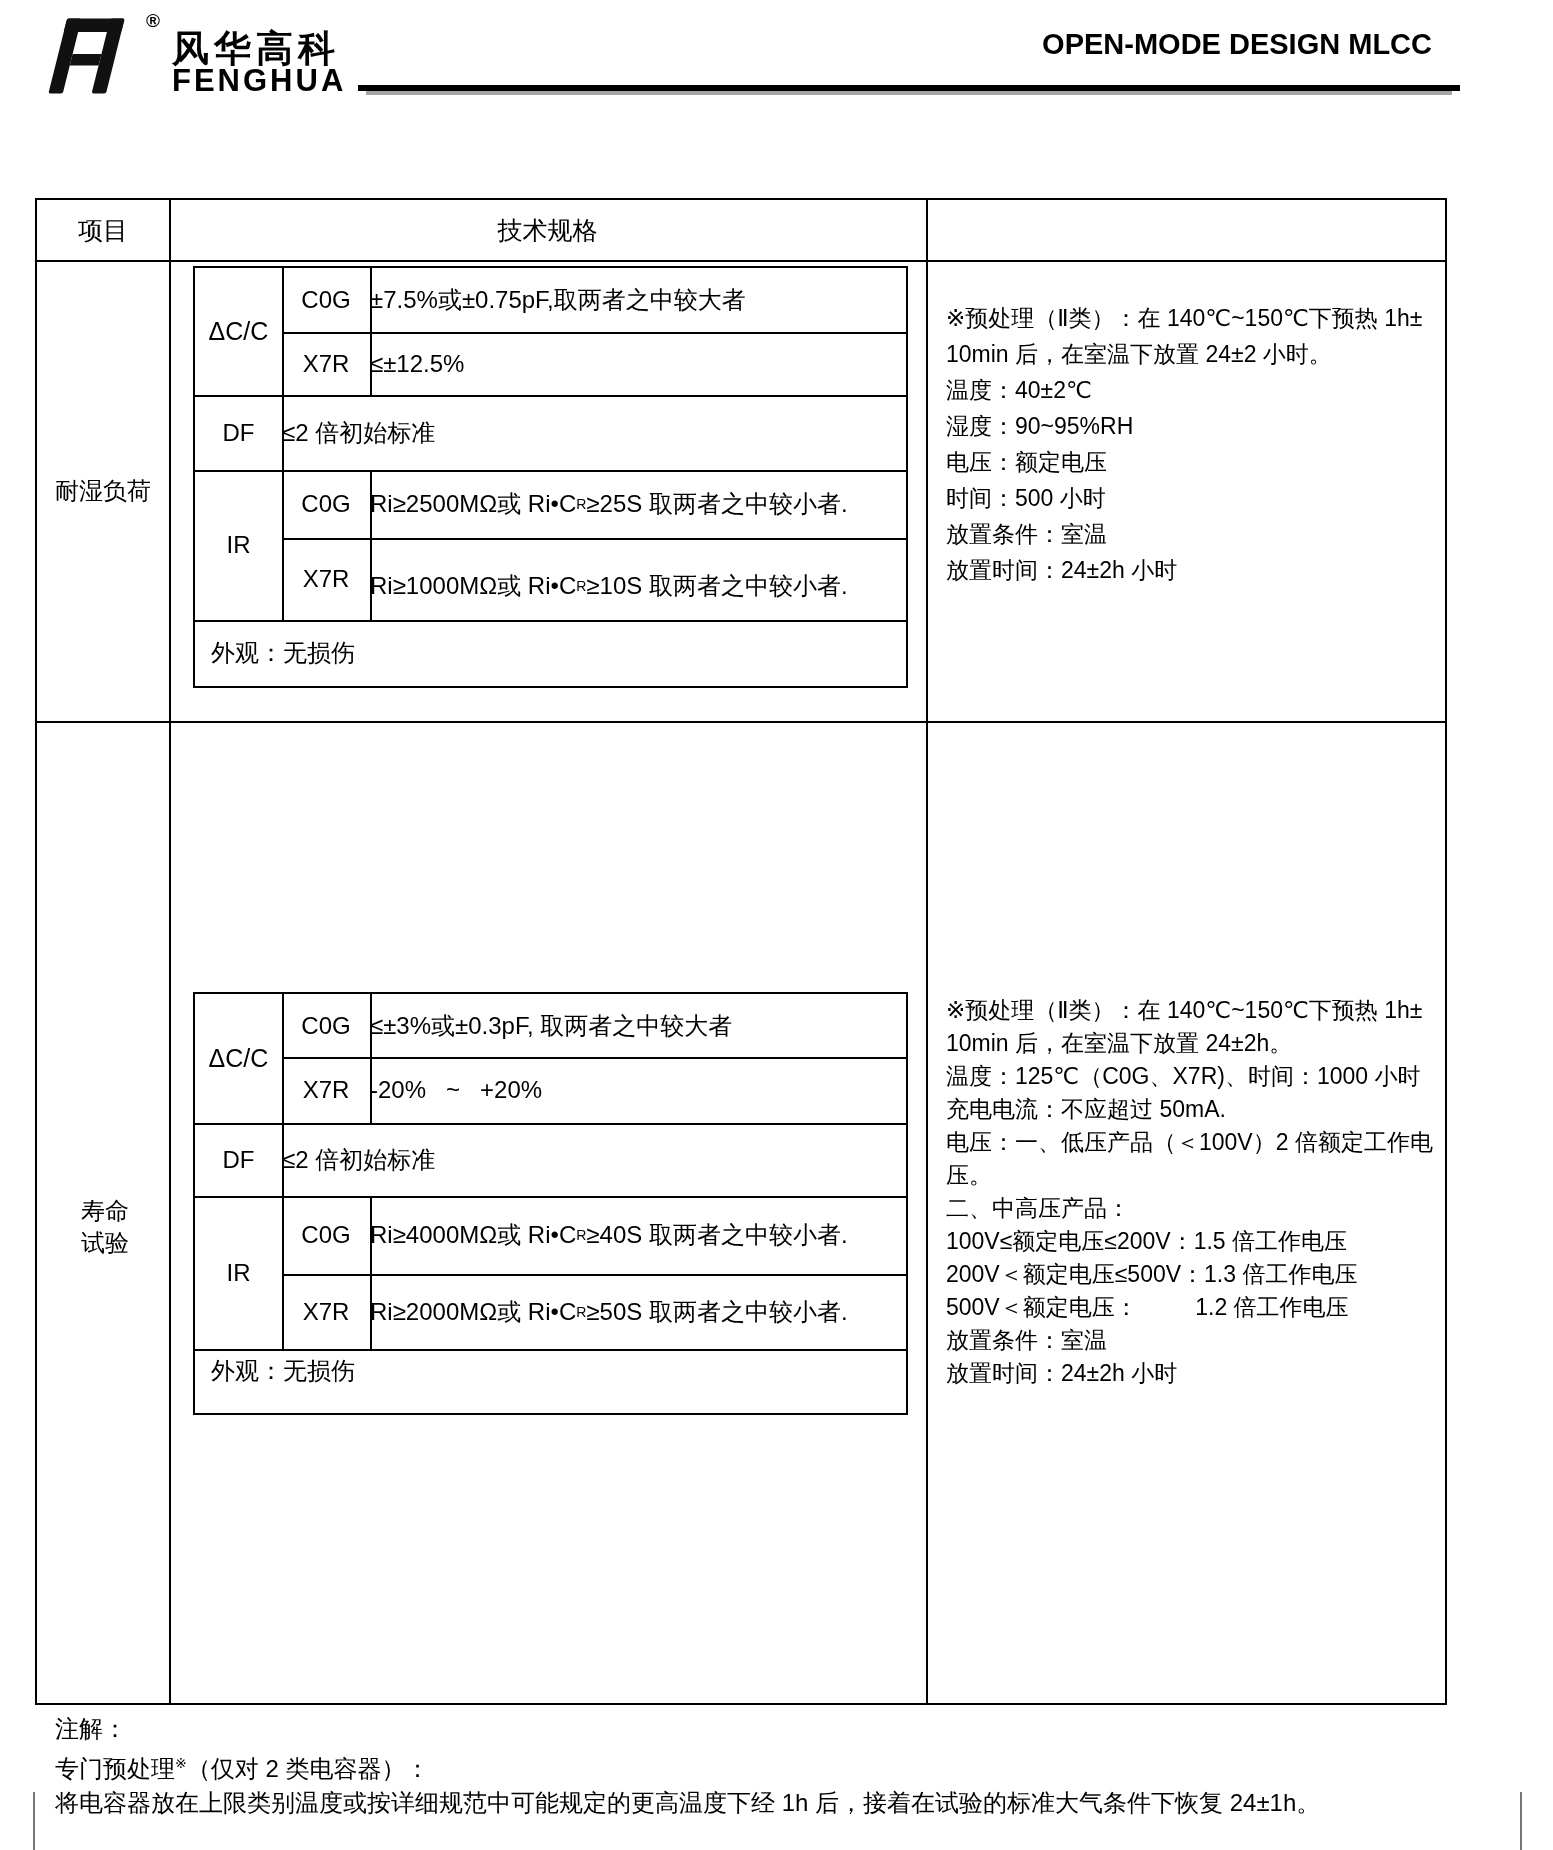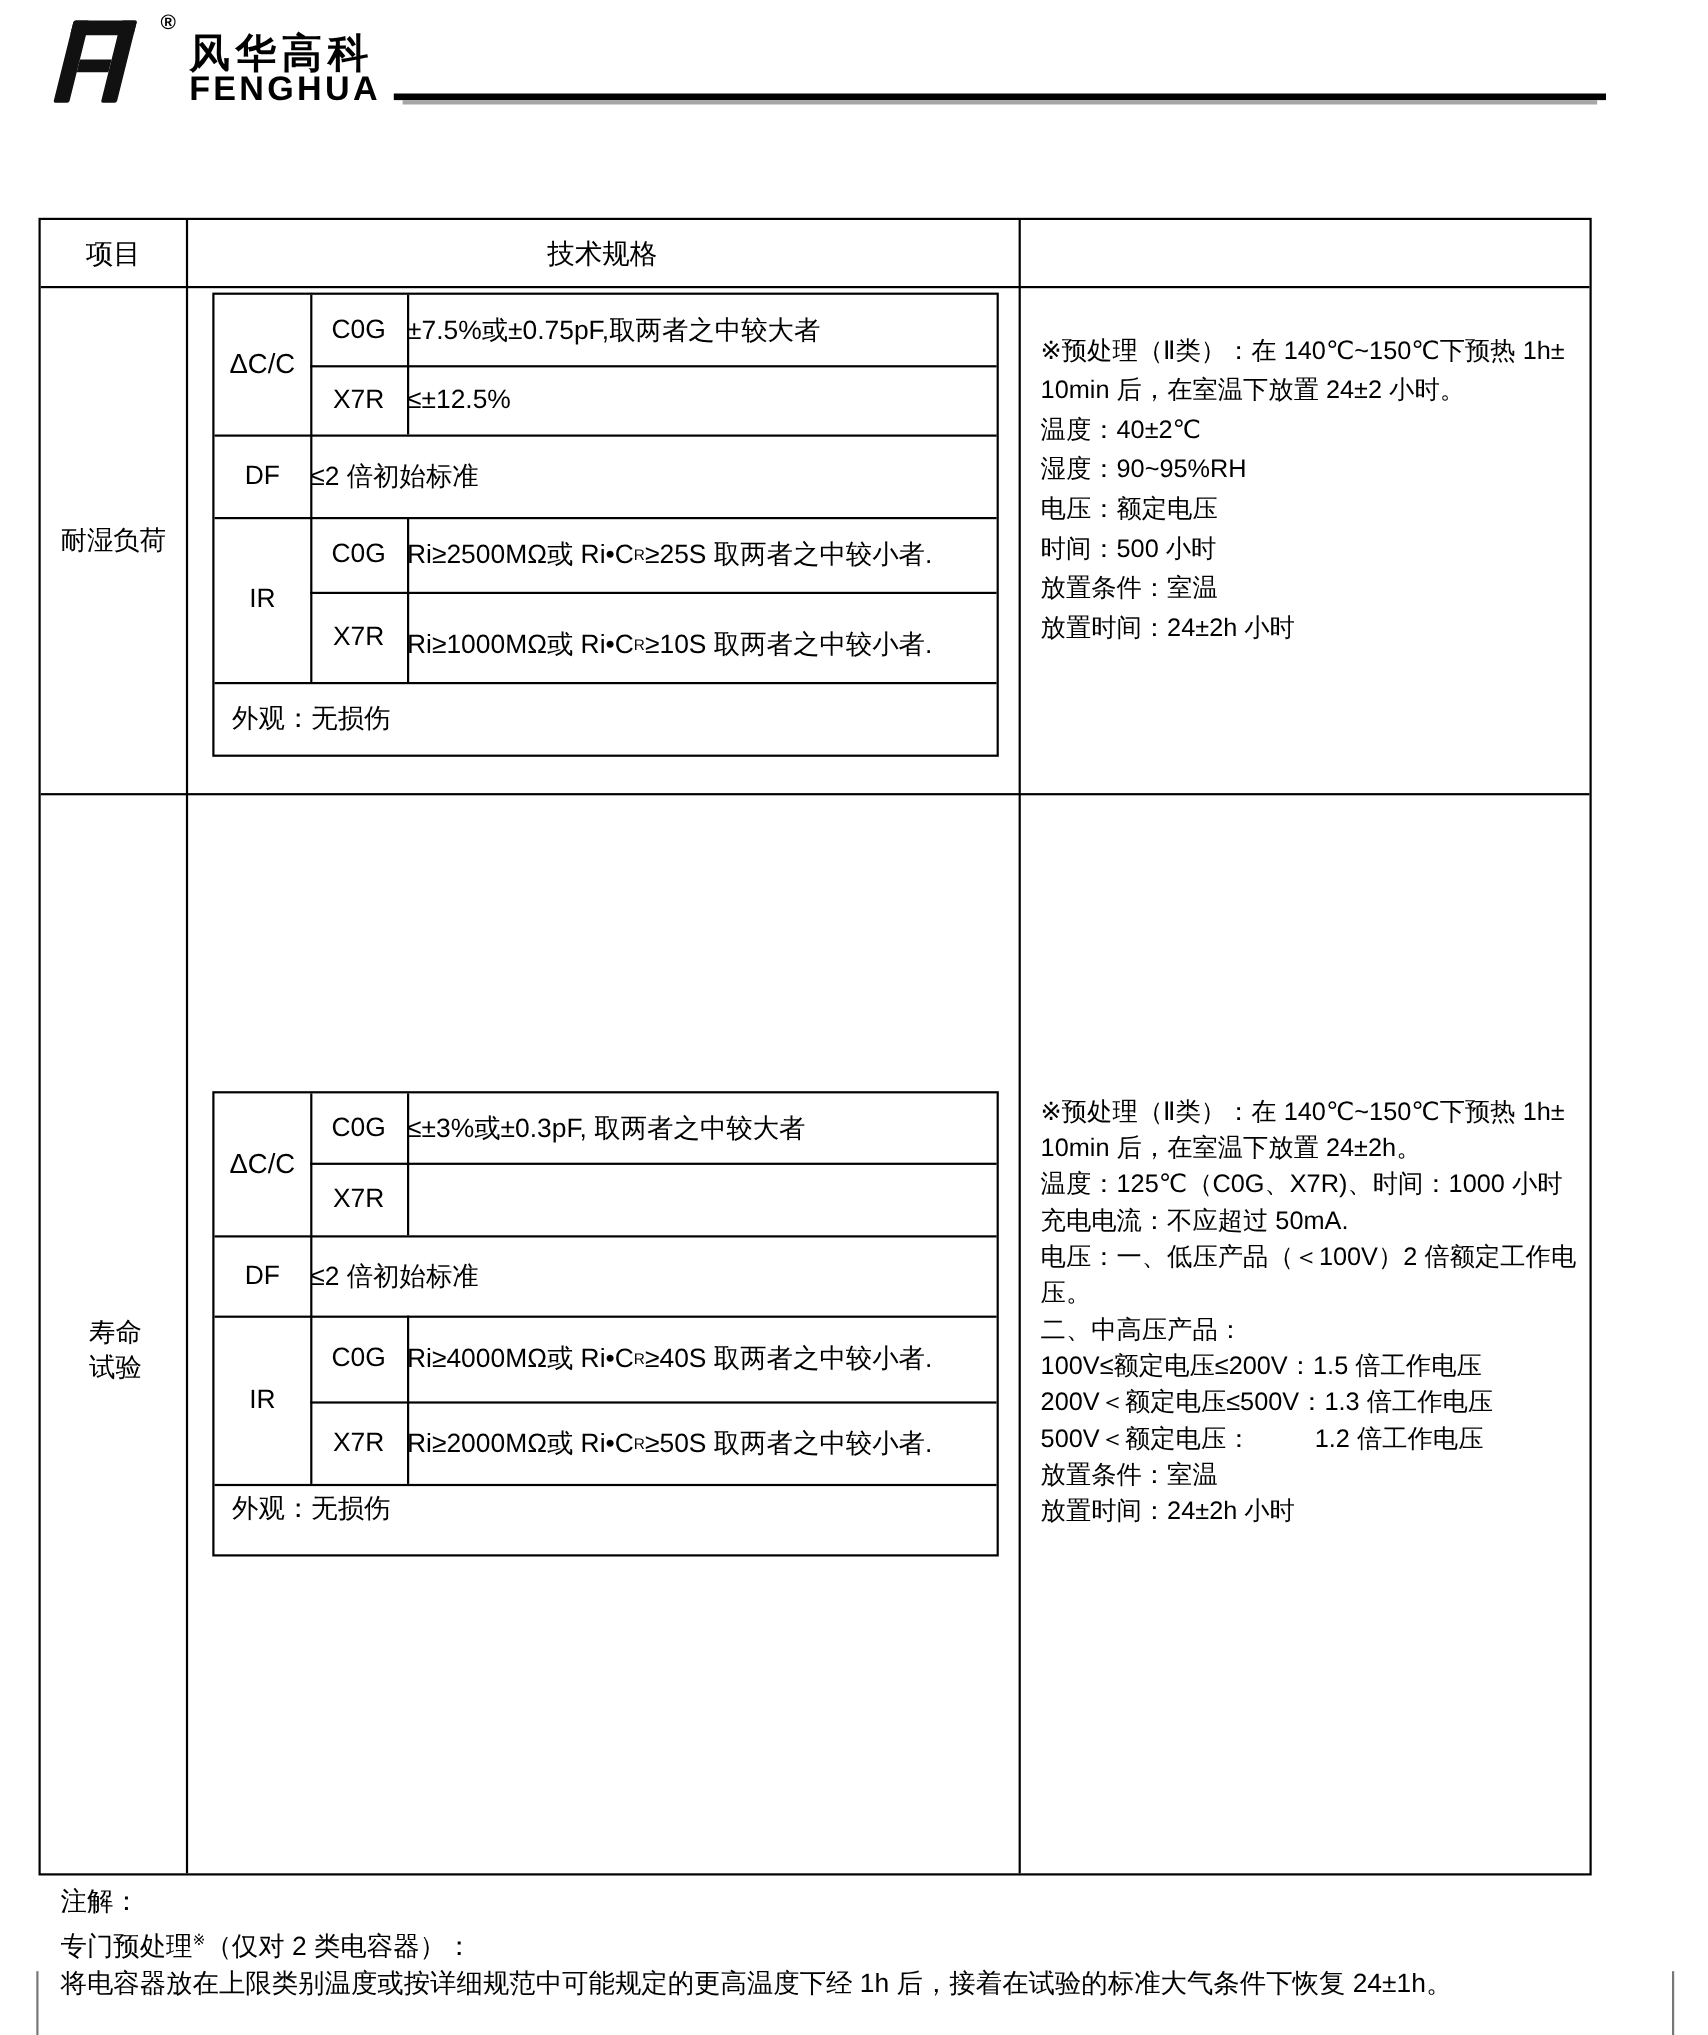--- a/index.html
+++ b/index.html
@@ -44,20 +44,21 @@
     <g transform="translate(18,0) skewX(-14)" fill="#111">
       <rect x="6" y="4" width="15" height="78" rx="2"></rect>
       <rect x="6" y="4" width="60" height="14" rx="2"></rect>
       <rect x="51" y="4" width="15" height="78" rx="2"></rect>
       <rect x="21" y="41" width="30" height="12"></rect>
     </g>
   </svg>
   <div class="logo-reg">®</div>
   <div class="brand-cn">风华高科</div>
   <div class="brand-en">FENGHUA</div>
+  <div class="page-title">OPEN-MODE DESIGN MLCC</div>
   <div class="rule-black"></div>
   <div class="rule-gray"></div>
 
   <div class="spec-table">
 
     <div class="vline" style="left:132px;top:0;height:1503px;"></div>
     <div class="vline" style="left:889px;top:0;height:1503px;"></div>
     <div class="hline" style="left:0;top:60px;width:1408px;"></div>
     <div class="hline" style="left:0;top:521px;width:1408px;"></div>
 
@@ -118,20 +119,21 @@
       <div class="hline" style="left:87px;top:63px;width:624px;"></div>
       <div class="hline" style="left:0;top:129px;width:711px;"></div>
       <div class="hline" style="left:0;top:202px;width:711px;"></div>
       <div class="hline" style="left:87px;top:280px;width:624px;"></div>
       <div class="hline" style="left:0;top:355px;width:711px;"></div>
 
       <div class="cell" style="left:0;top:0;width:87px;height:129px;font-size:25px;">ΔC/C</div>
       <div class="cell" style="left:87px;top:0;width:88px;height:63px;">C0G</div>
       <div class="cell left pad" style="left:175px;top:0;width:536px;height:63px;">≤±3%或±0.3pF, 取两者之中较大者</div>
       <div class="cell" style="left:87px;top:63px;width:88px;height:66px;">X7R</div>
+      <div class="cell left pad" style="left:175px;top:63px;width:536px;height:66px;white-space:pre;">-20%   ~   +20%</div>
       <div class="cell" style="left:0;top:129px;width:87px;height:73px;">DF</div>
       <div class="cell left pad" style="left:87px;top:129px;width:624px;height:73px;">≤2 倍初始标准</div>
       <div class="cell" style="left:0;top:202px;width:87px;height:153px;">IR</div>
       <div class="cell" style="left:87px;top:202px;width:88px;height:78px;">C0G</div>
       <div class="cell left pad" style="left:175px;top:202px;width:536px;height:78px;">
         <span>Ri≥4000MΩ或 Ri•C</span>
           <sub>R</sub>
           <span>≥40S 取两者之中较小者.</span>
       </div>
       <div class="cell" style="left:87px;top:280px;width:88px;height:75px;">X7R</div>

